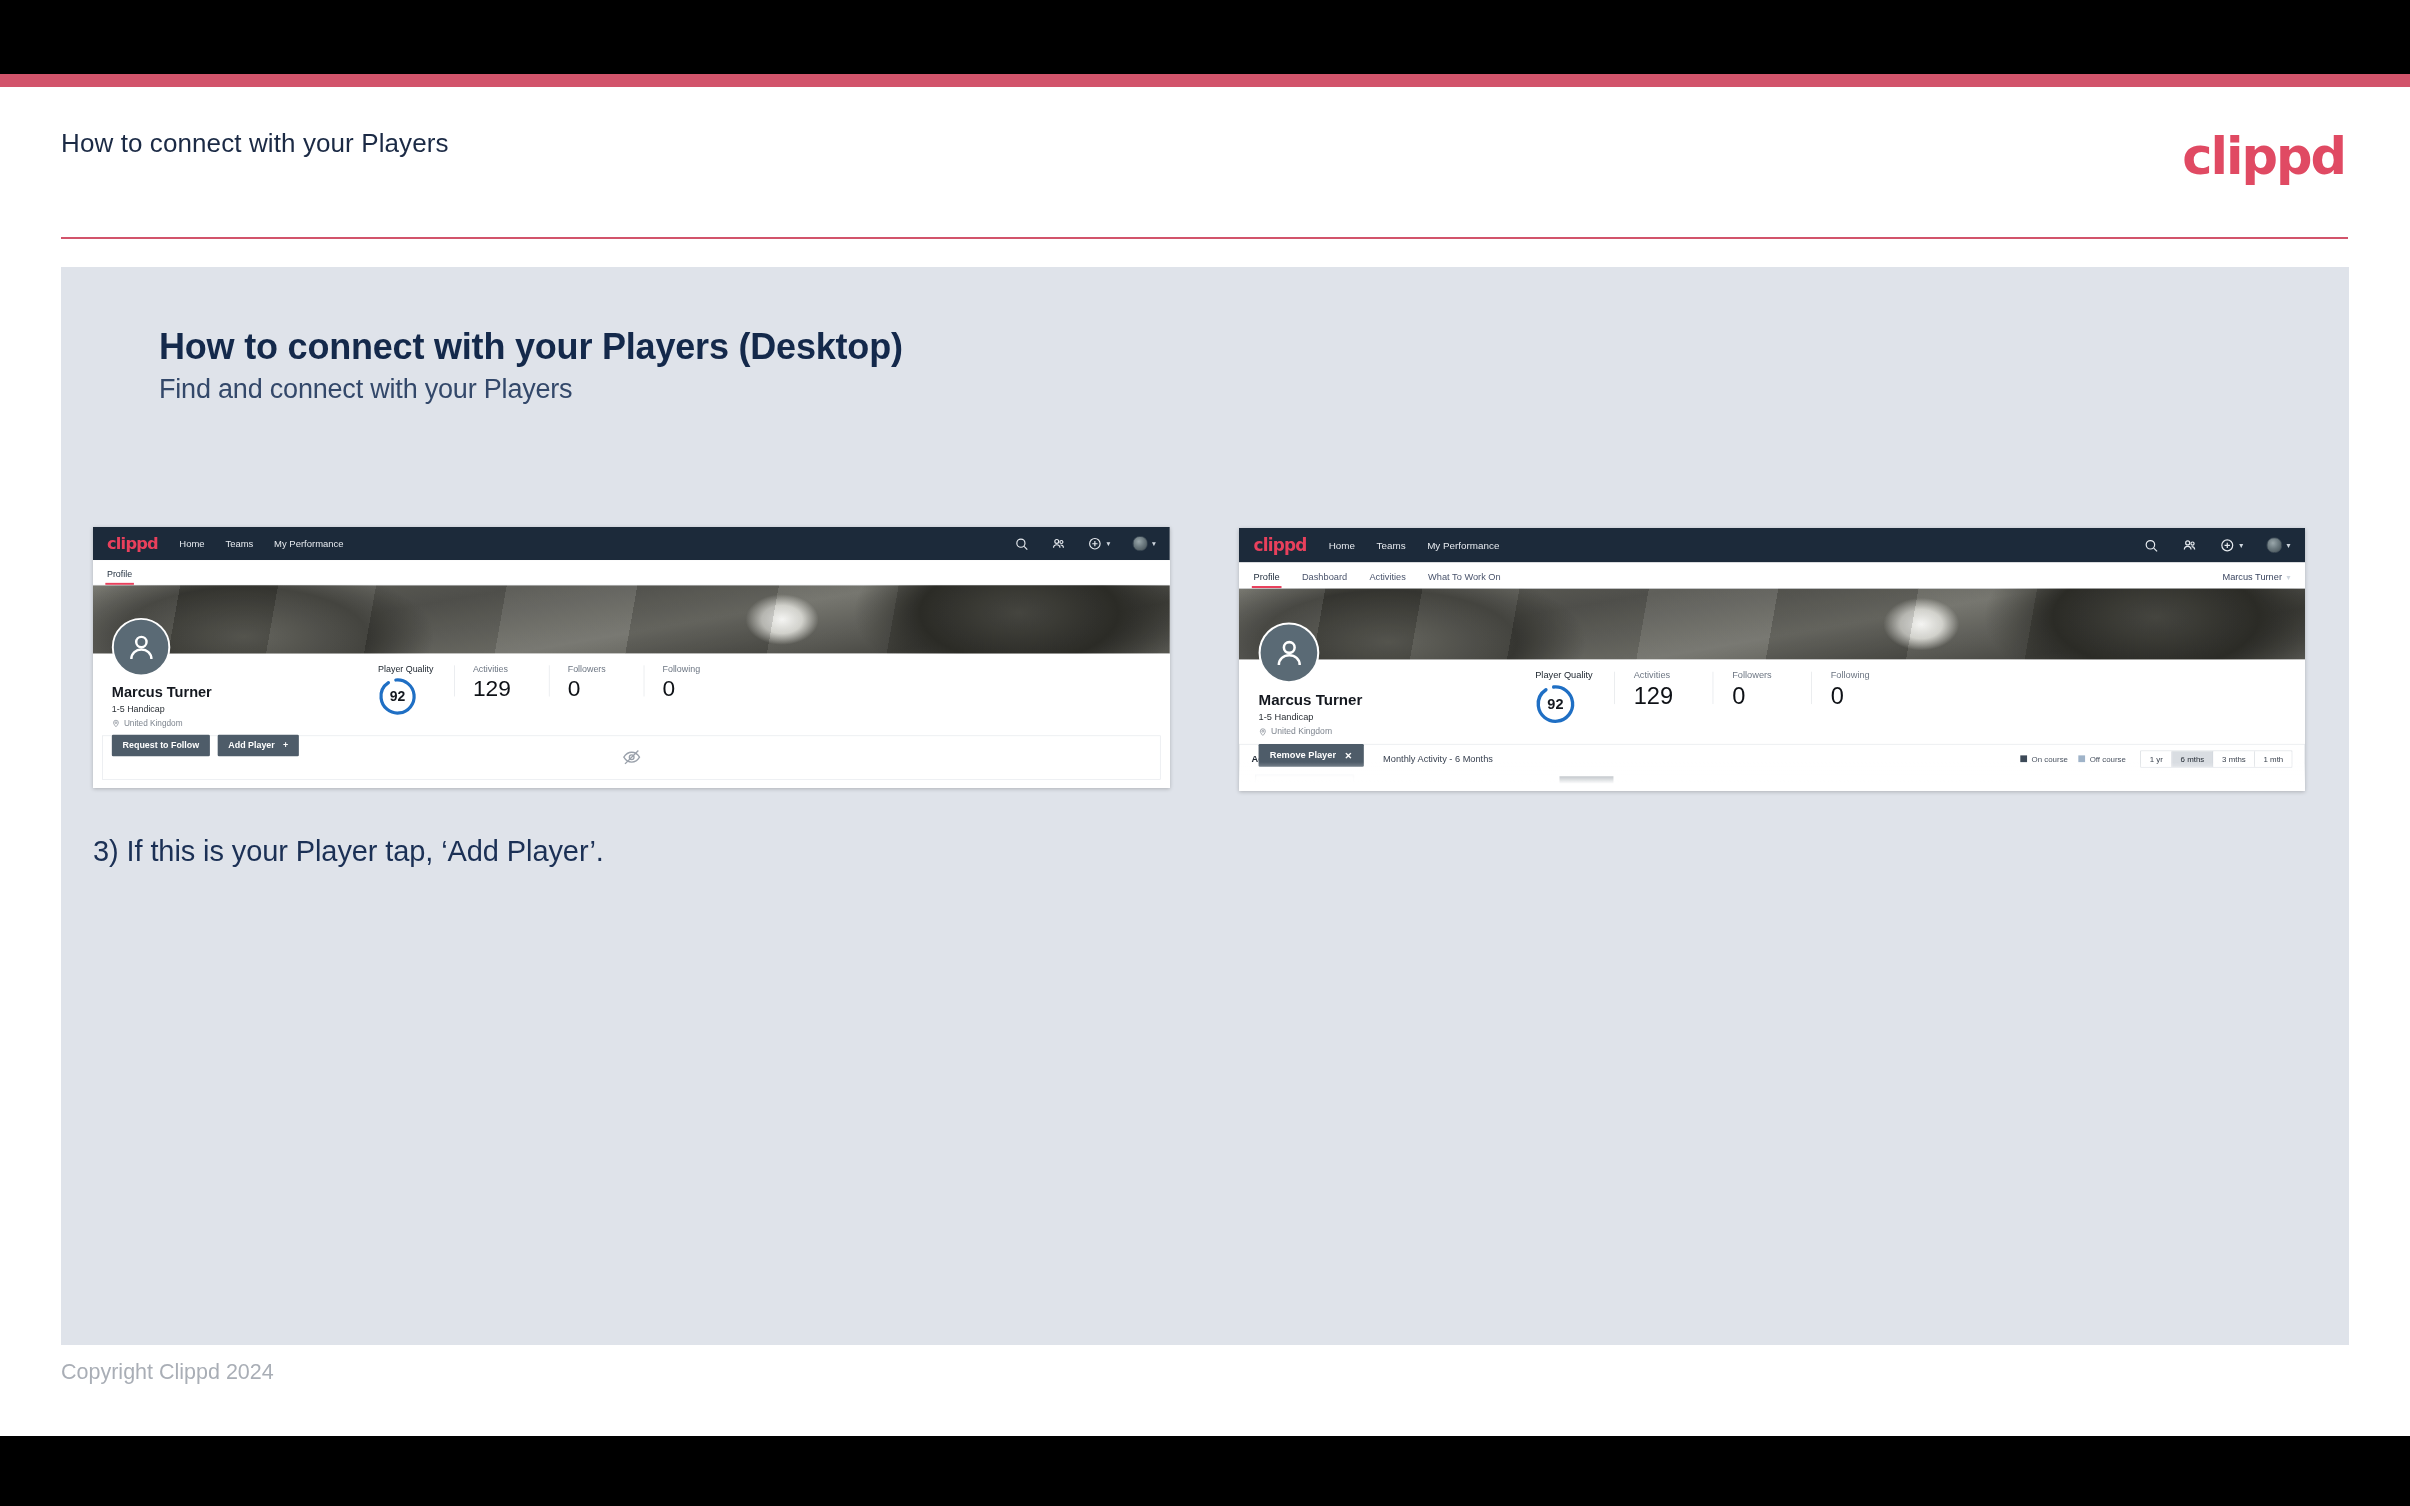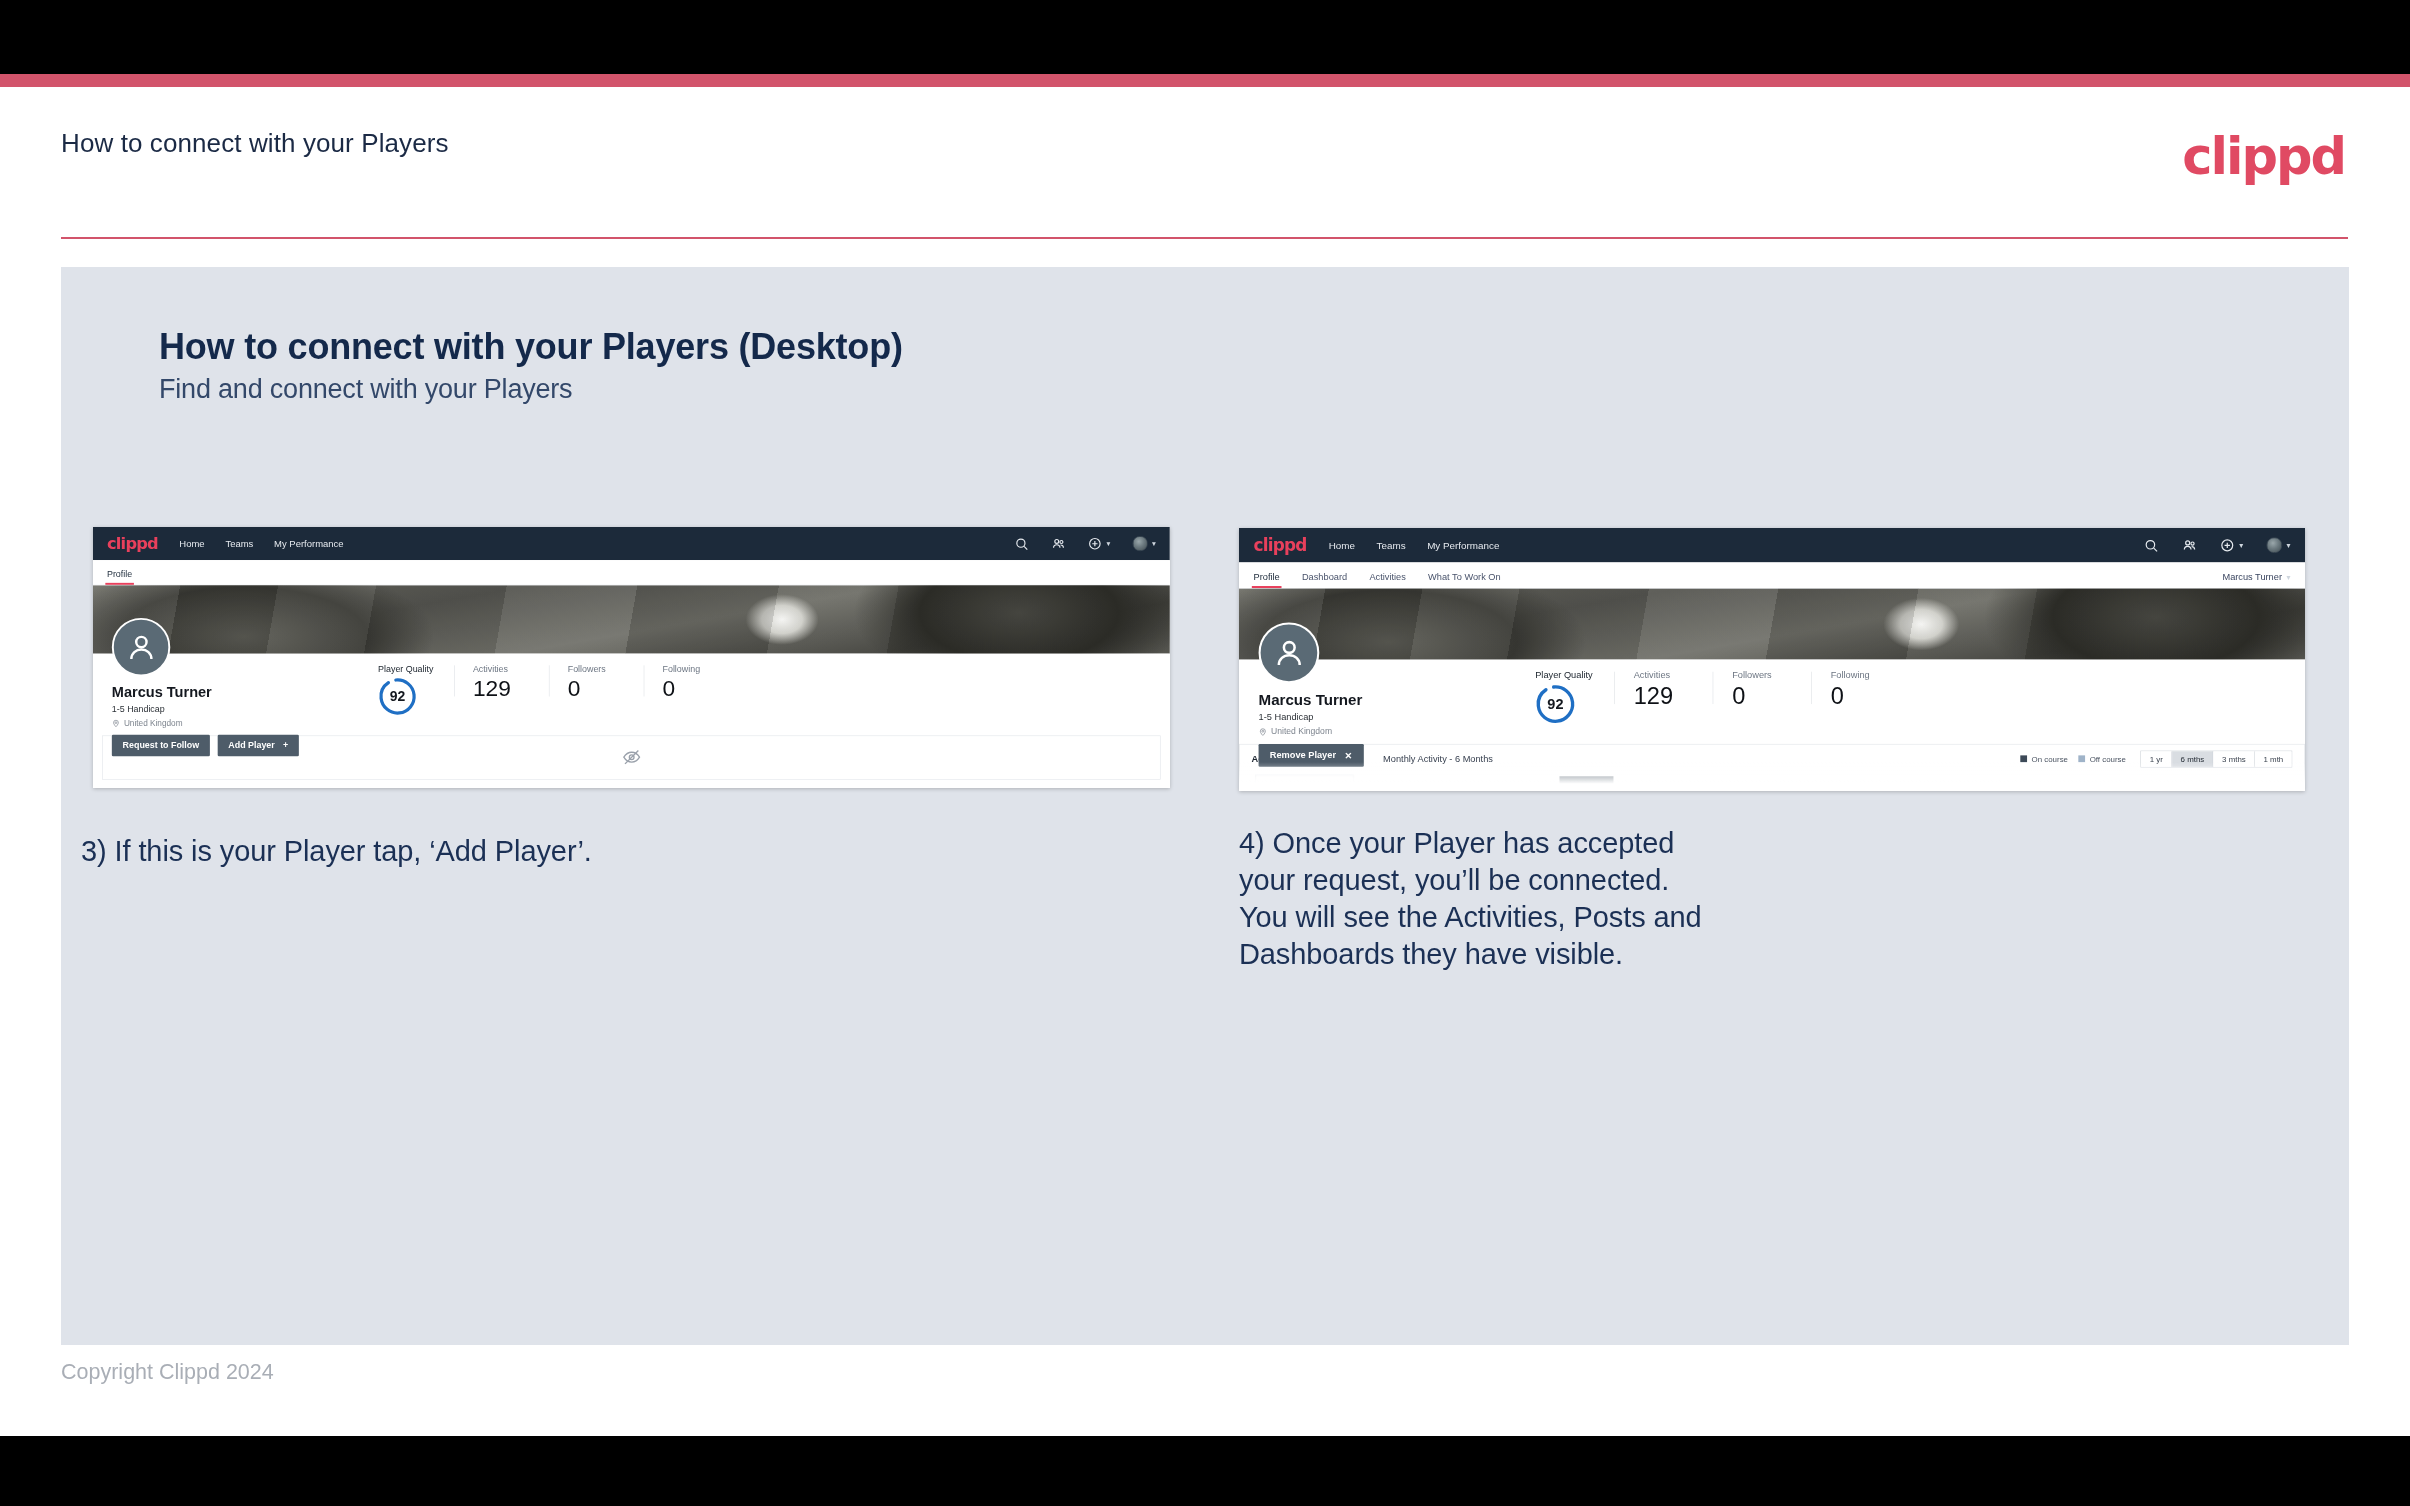--- a/index.html
+++ b/index.html
@@ -180,21 +180,21 @@
   .cs-b1 { position:absolute; left:15.6px; top:17.6px; width:78px; height:25px; background:#eceef1; }
   .cs-b2 { position:absolute; left:105px; top:17.6px; width:68px; height:25px; background:#e7eaee; }
   .cs-bar { position:absolute; left:456px; top:3.9px; width:80px; height:39px; background:#4e5c69; }
   .fade { position:absolute; left:0; right:0; bottom:0; height:29px;
           background:linear-gradient(to bottom, rgba(255,255,255,0) 0%, #fff 75%); }
 
   
   .cap {
     position:absolute; font-size:29px; line-height:1.28; color:#1b3055; letter-spacing:-0.1px;
   }
-  .cap-left  { left:20px;  top:566px; width:975px; }
+  .cap-left  { left:32px;  top:566px; width:975px; }
   .cap-right { left:1178px; top:558px; width:975px; }
 
   
   .copy {
     position:absolute; left:61px; top:1360px; font-size:21.5px; color:#a9aeb6;
   }
 </style>
 </head>
 <body>
 
@@ -461,25 +461,19 @@
           </div>
         </div>
 
       </div>
       <div class="fade"></div>
     </div>
 
     <div class="cap cap-left">
       <div>3) If this is your Player tap, ‘Add Player’.</div>
     </div>
-    <div class="cap cap-right">
-      <div>4) Once your Player has accepted</div>
-      <div>your request, you’ll be connected.</div>
-      <div>You will see the Activities, Posts and</div>
-      <div>Dashboards they have visible.</div>
-    </div>
 
   </div>
 
   <div class="copy">Copyright Clippd 2024</div>
 
 </div>
 
 
 </body></html>

